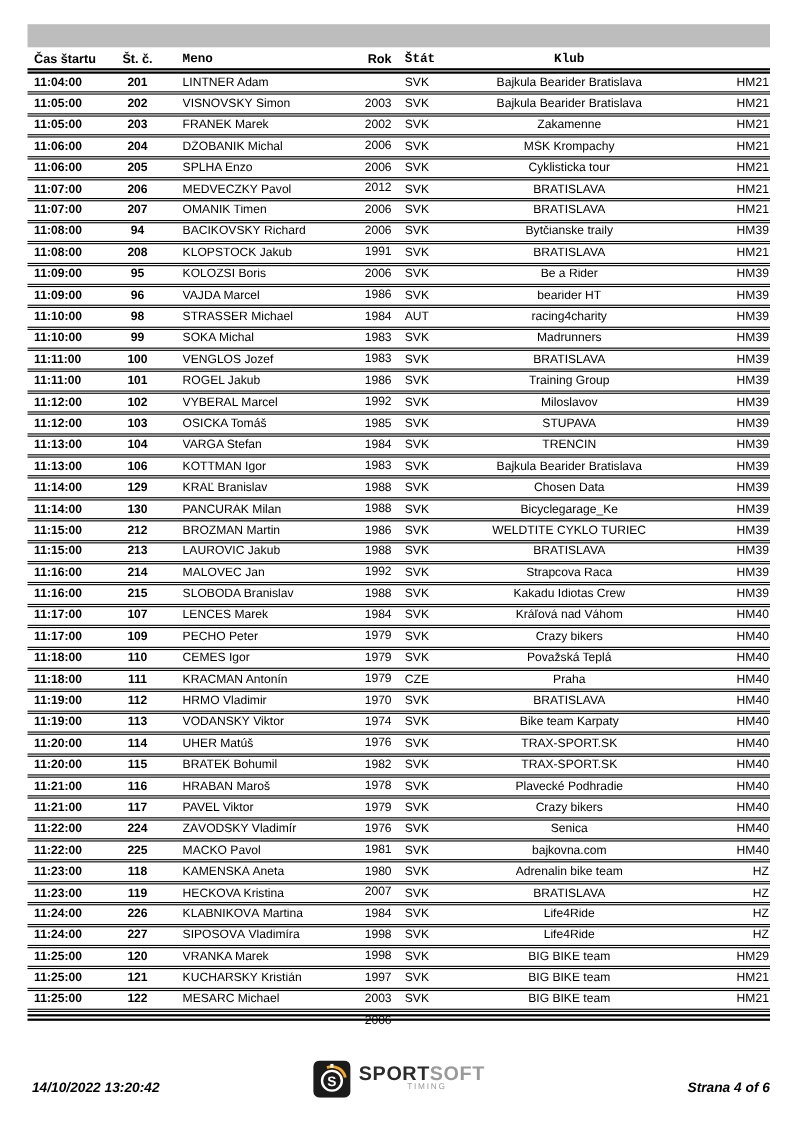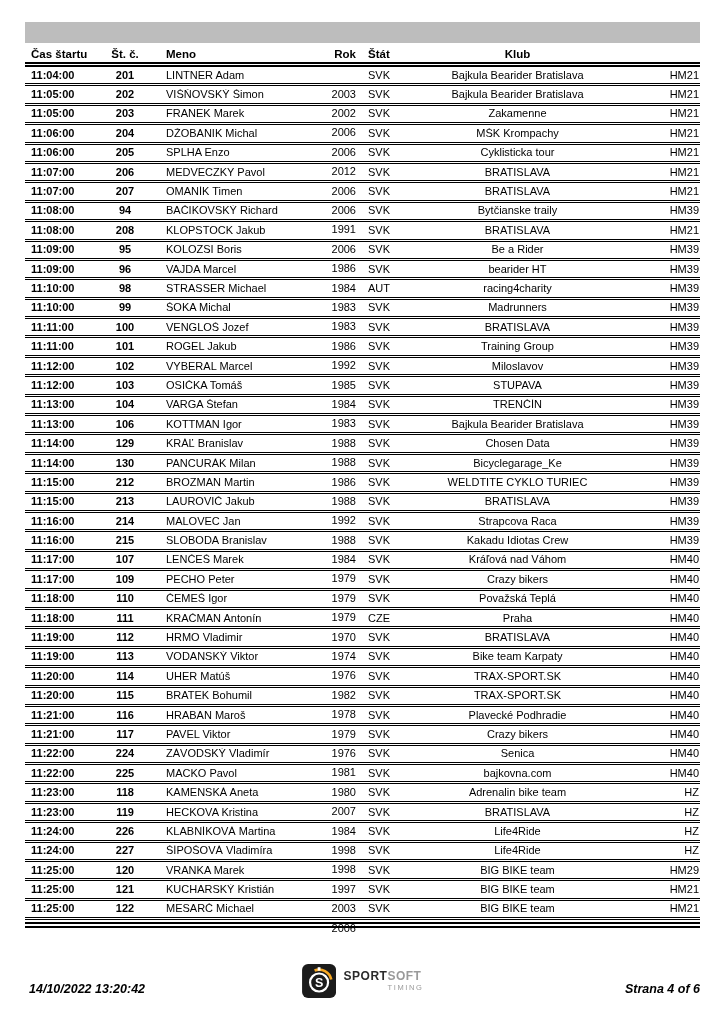--- a/index.html
+++ b/index.html
@@ -19,28 +19,28 @@
     border-bottom:3px double #000;font-size:11px;line-height:11px;
     white-space:nowrap;
   }
   .c-time{width:70px;padding-left:6px;font-weight:bold;}
   .c-bib{width:48px;text-align:center;font-weight:bold;}
   .c-name{width:160px;margin-left:17px;font-weight:normal;overflow:hidden;}
   .c-year{width:30px;text-align:right;margin-top:38px;}
   .c-state{width:32px;margin-left:12px;}
   .c-club{flex:1;margin-left:6px;overflow:hidden;text-align:center;}
   .c-cat{width:70px;text-align:right;padding-right:1px;}
-  .hdr-row .c-name,.hdr-row .c-club,.hdr-row .c-state{font-weight:bold;}
+  .hdr-row .c-name,.hdr-row .c-club,.hdr-row .c-state{font-weight:bold;font-family:Liberation Mono, monospace;}
   .end-rule{margin-top:2px;height:2px;border-top:2px solid #000;border-bottom:2px solid #000;box-sizing:content-box;}
   .footer{position:absolute;left:25px;top:958px;width:675px;height:50px;}
   .stamp{position:absolute;left:4px;top:24px;font-size:12.5px;font-weight:bold;font-style:italic;}
   .pageno{position:absolute;right:0;top:24px;font-size:12.5px;font-weight:bold;font-style:italic;}
   .logo{position:absolute;left:50%;top:6px;transform:translateX(-50%);display:flex;align-items:center;}
   .logo-txt{margin-left:8px;display:flex;flex-direction:column;}
-  .brand{font-size:12px;font-weight:bold;letter-spacing:.5px;color:#2b2b2b;line-height:13px;}
+  .brand{font-size:18px;font-weight:bold;letter-spacing:.5px;color:#2b2b2b;line-height:13px;}
   .brand .lt{color:#9a9a9a;}
   .brand-sub{font-size:7.5px;color:#9a9a9a;letter-spacing:1.6px;line-height:9px;margin-left:44px;}
 </style>
 </head>
 <body>
 
 <div class="page">
 
   <div class="table-wrap">
     <div class="gray-bar"></div>

